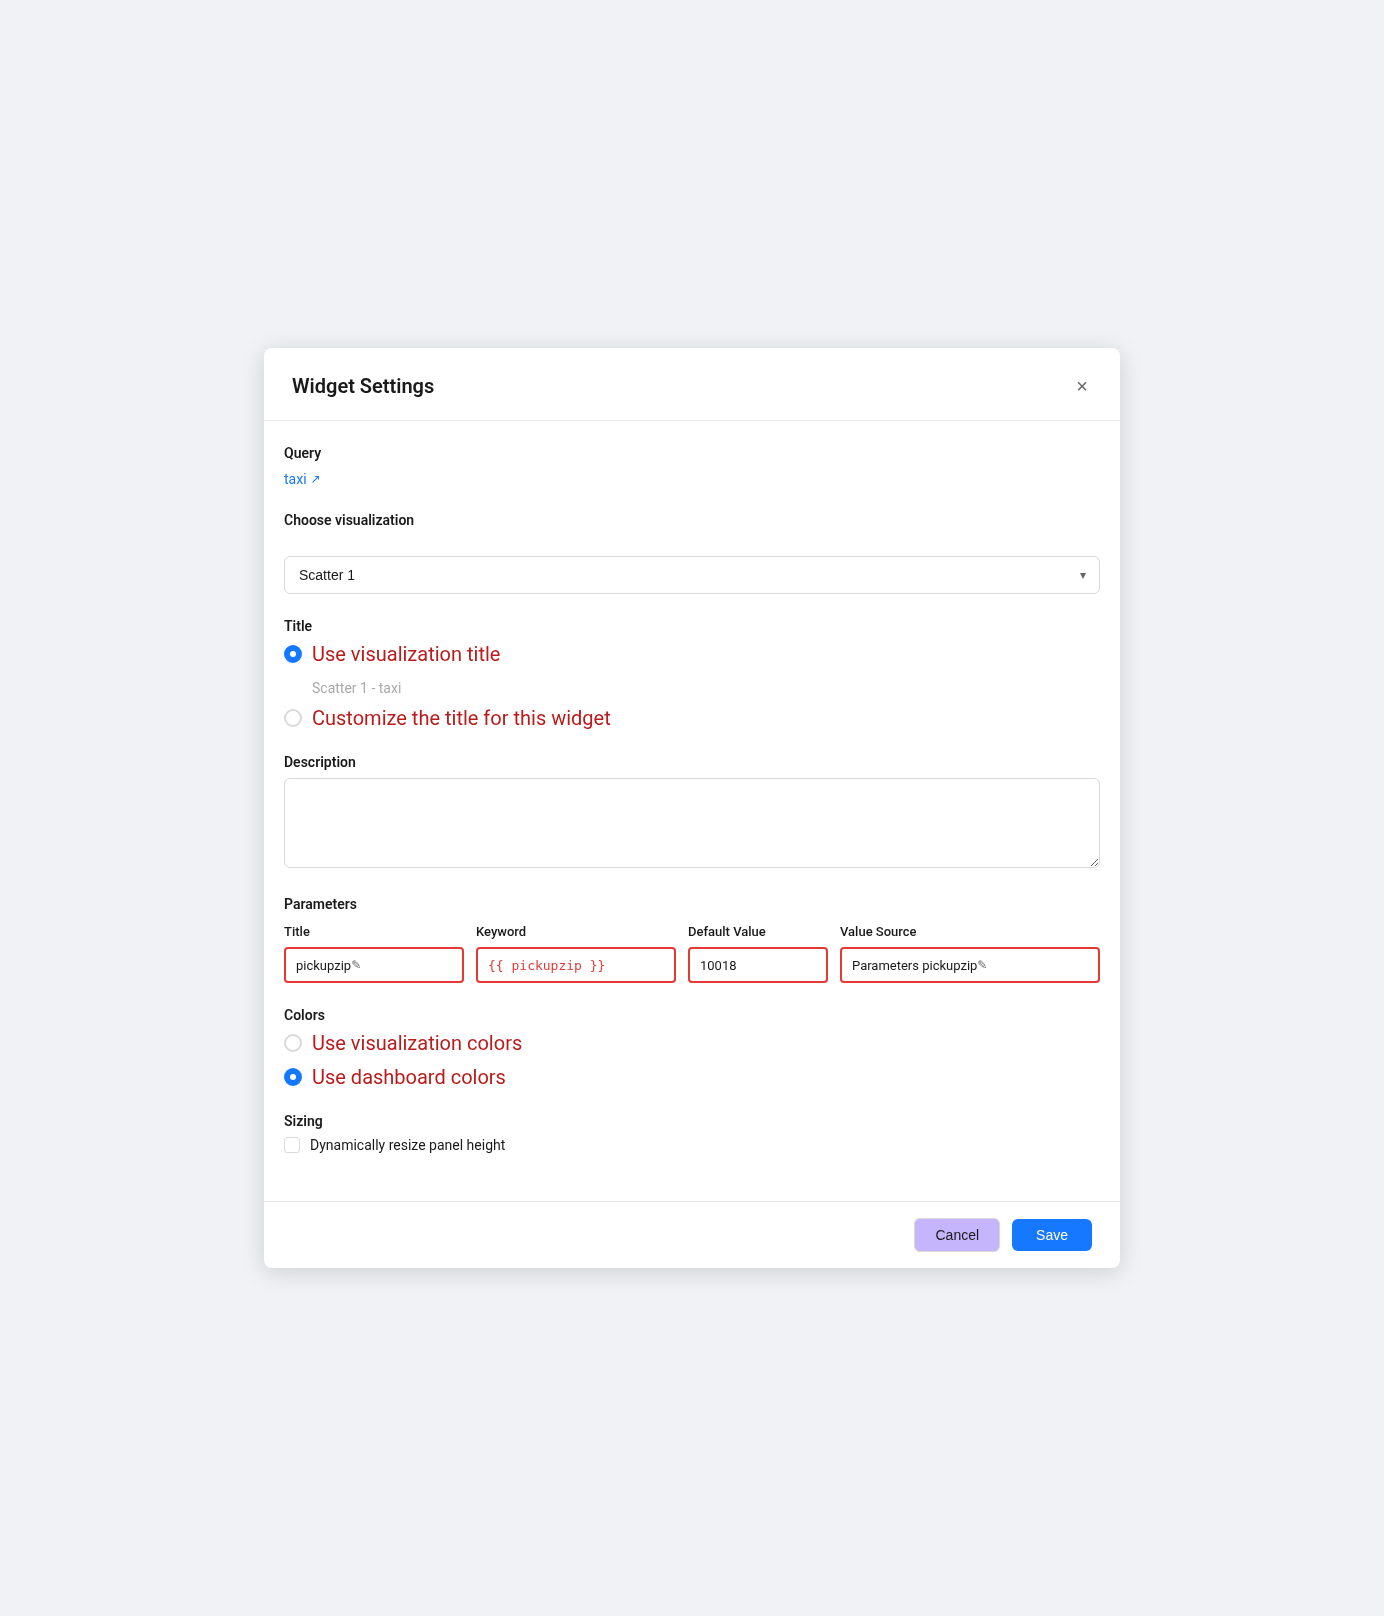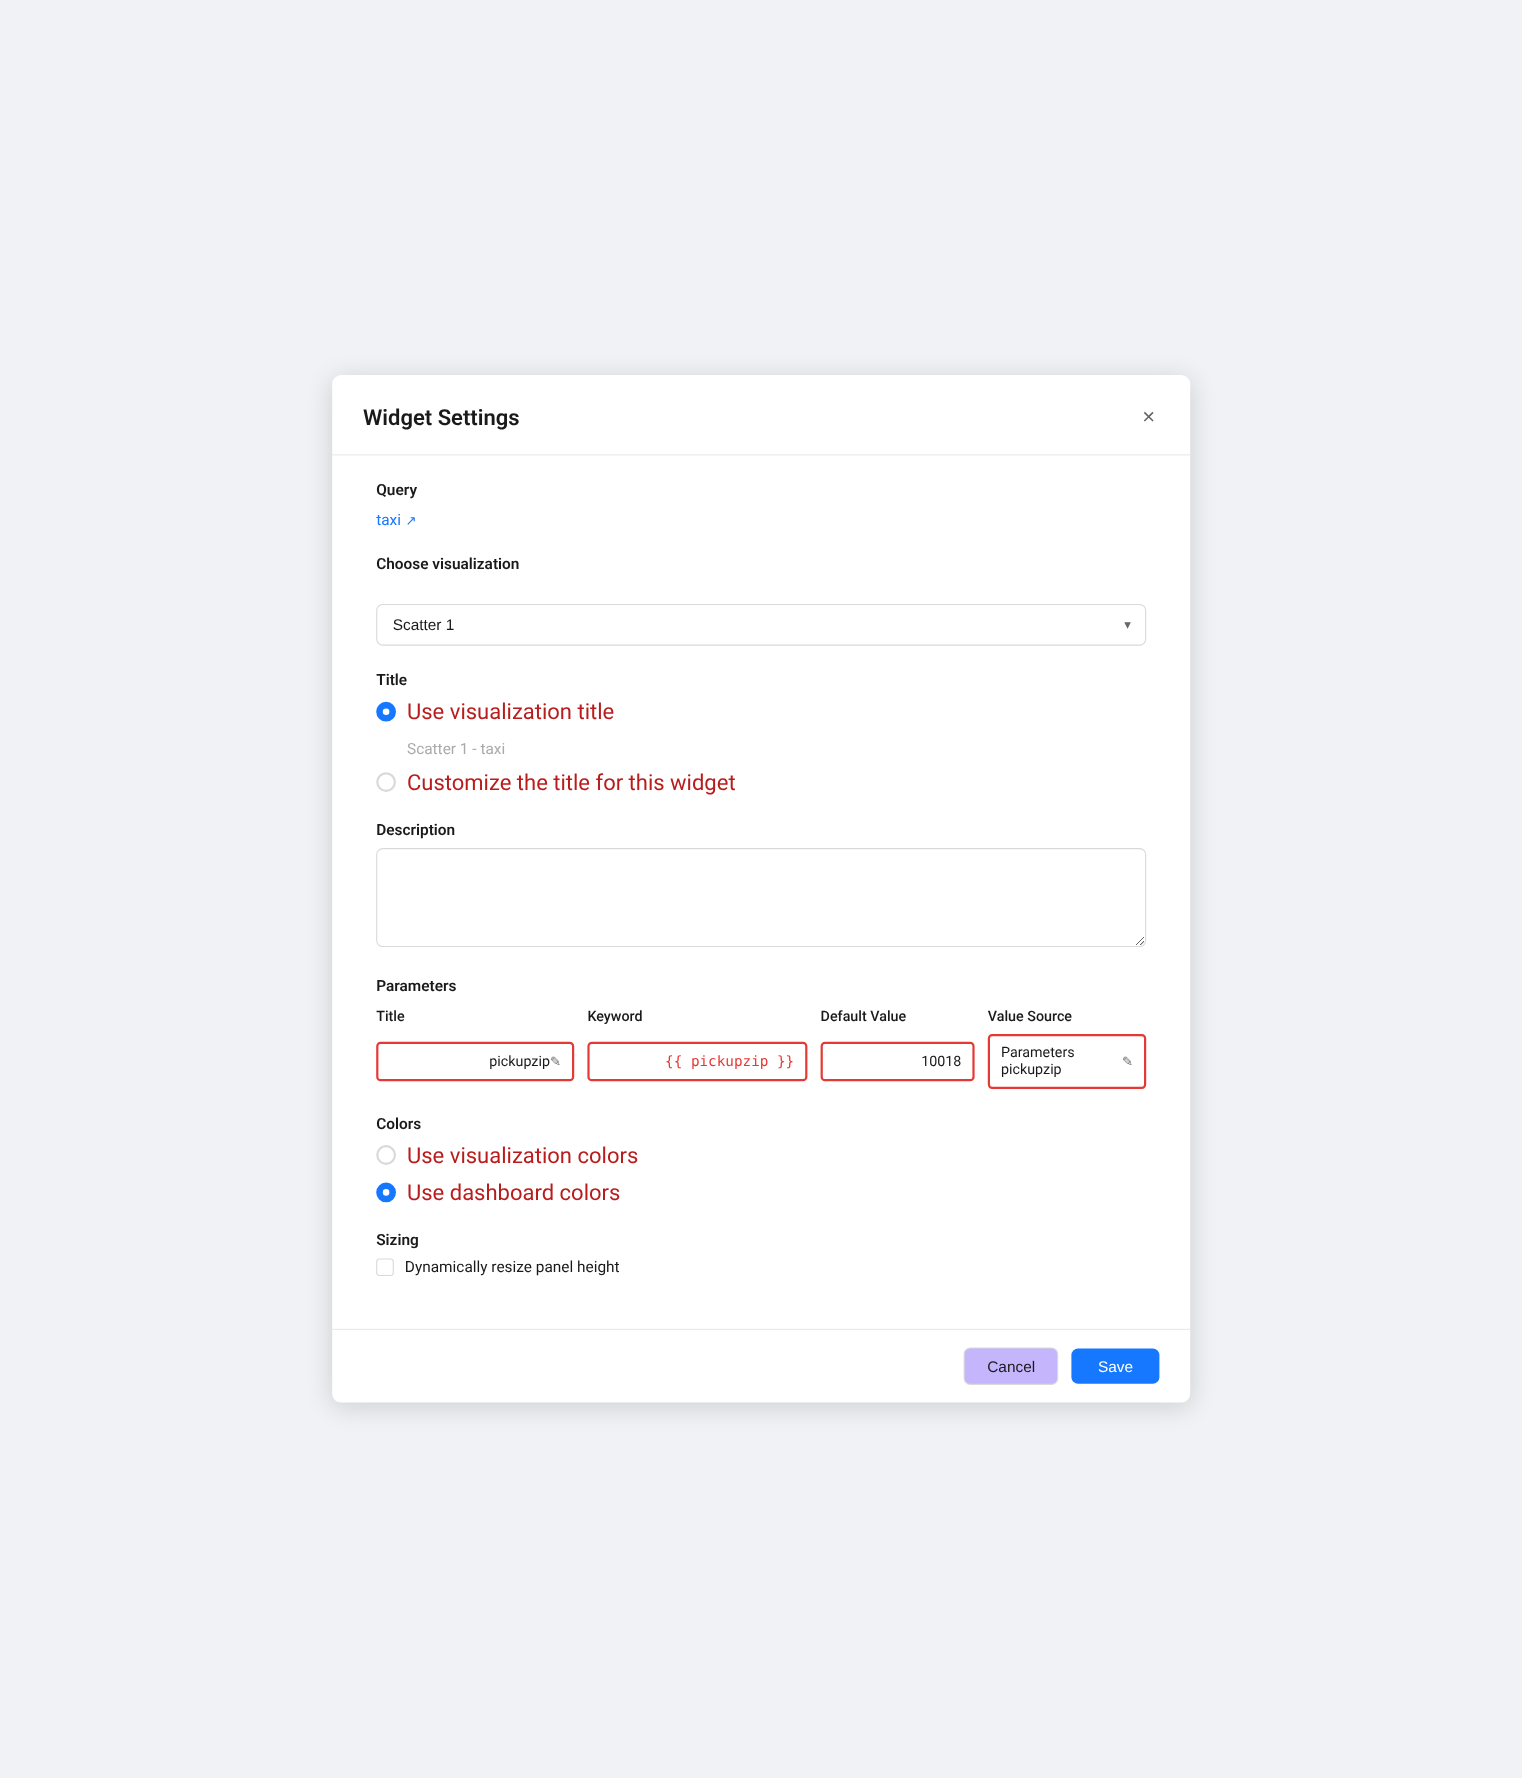--- a/index.html
+++ b/index.html
@@ -11,21 +11,21 @@
       justify-content: center;
       align-items: center;
       min-height: 100vh;
       padding: 20px;
     }
 
     .modal {
       background: #ffffff;
       border-radius: 8px;
       box-shadow: 0 4px 24px rgba(0,0,0,0.15);
-      width: 780px;
+      width: 856px;
       max-width: 100%;
       display: flex;
       flex-direction: column;
     }
 
     .modal-header {
       display: flex;
       justify-content: space-between;
       align-items: center;
       padding: 24px 28px 20px;
@@ -42,21 +42,21 @@
       background: none;
       border: none;
       cursor: pointer;
       color: #666;
       font-size: 20px;
       padding: 4px;
       line-height: 1;
     }
 
     .modal-body {
-      padding: 24px 40px;
+      padding: 24px 20px;
       flex: 1;
       overflow-y: auto;
     }
 
     .section {
       margin-bottom: 24px;
     }
 
     .section-label {
       font-size: 14px;
@@ -194,21 +194,21 @@
 
     .param-cell {
       border: 2px solid #e53935;
       border-radius: 4px;
       padding: 8px 10px;
       font-size: 13px;
       color: #1a1a1a;
       background: #fff;
       display: flex;
       align-items: center;
-      justify-content: flex-end;
+      justify-content: flex-start;
       min-height: 36px;
     }
 
     .param-cell.keyword-cell {
       font-family: monospace;
       color: #e53935;
     }
 
     .param-cell .edit-icon {
       color: #666;

